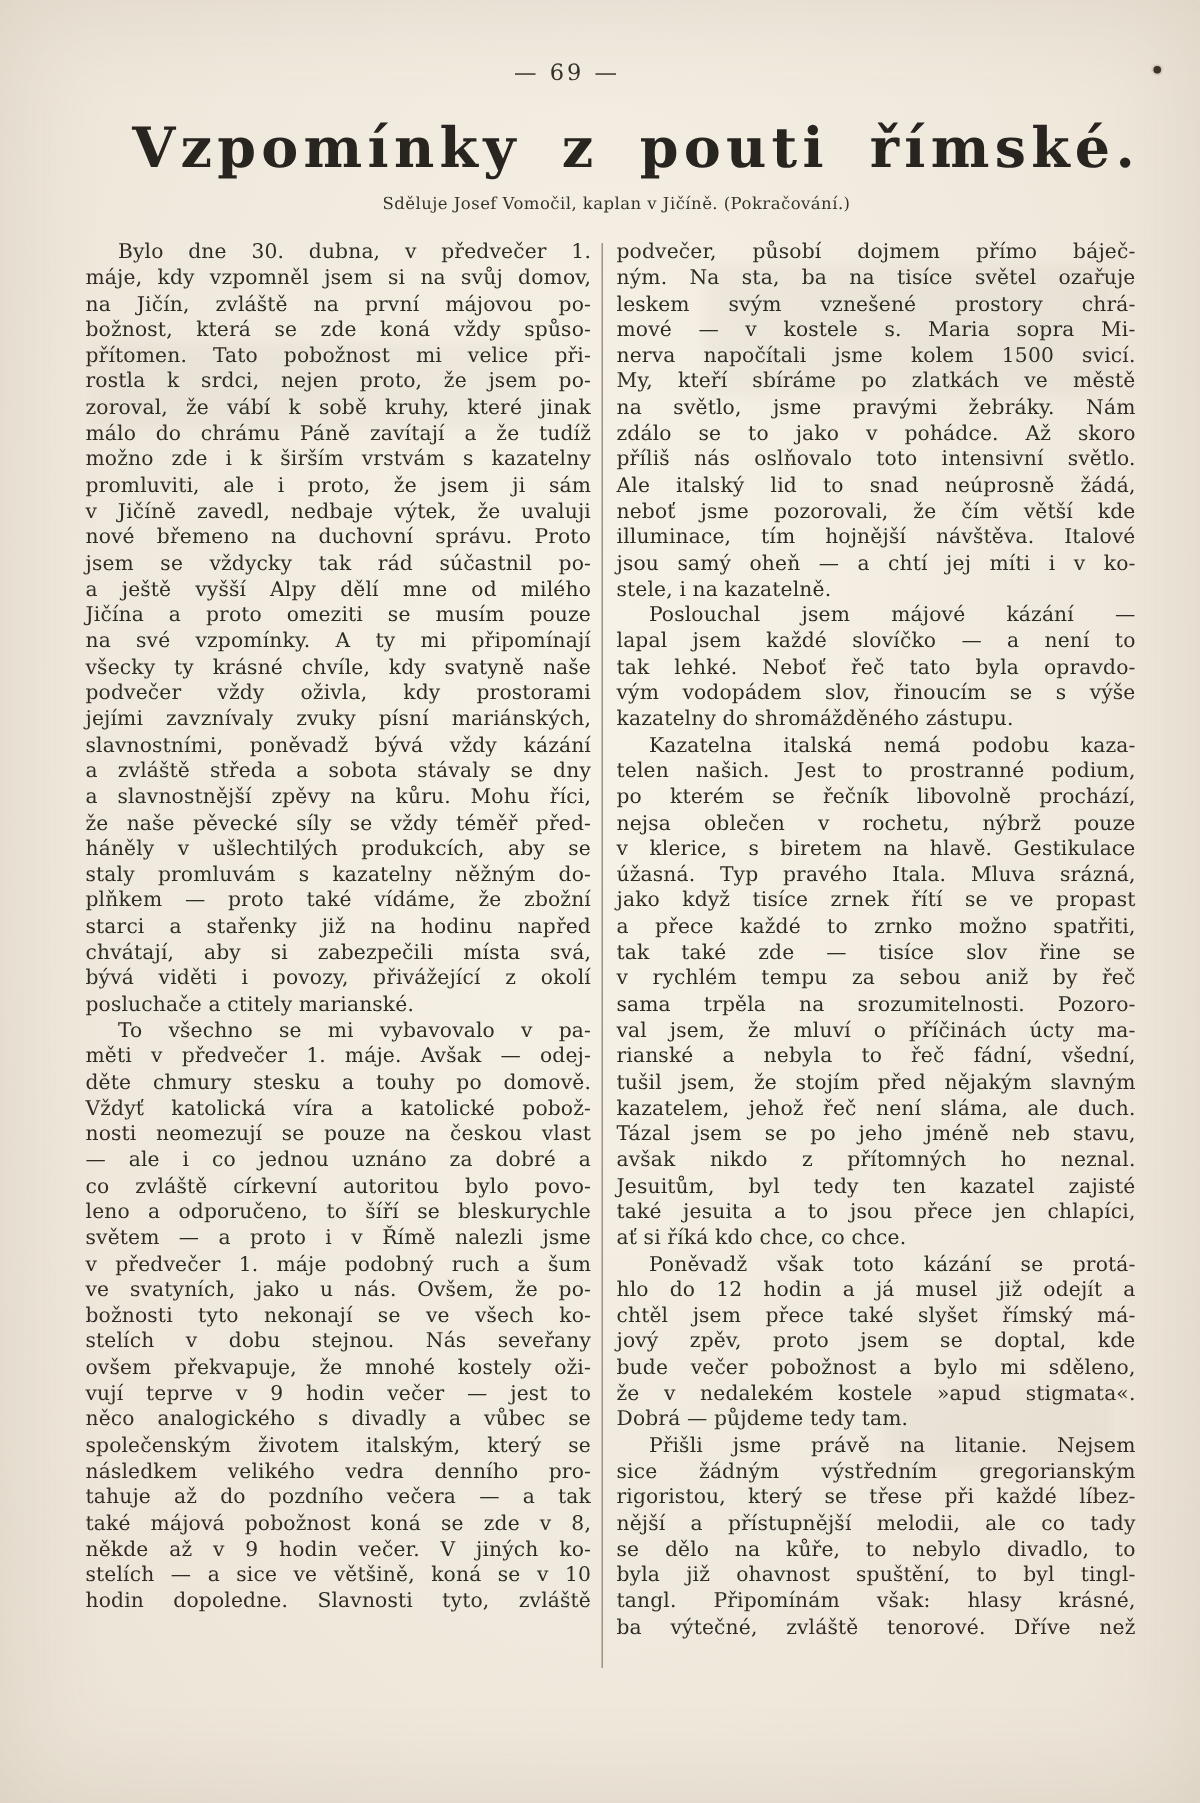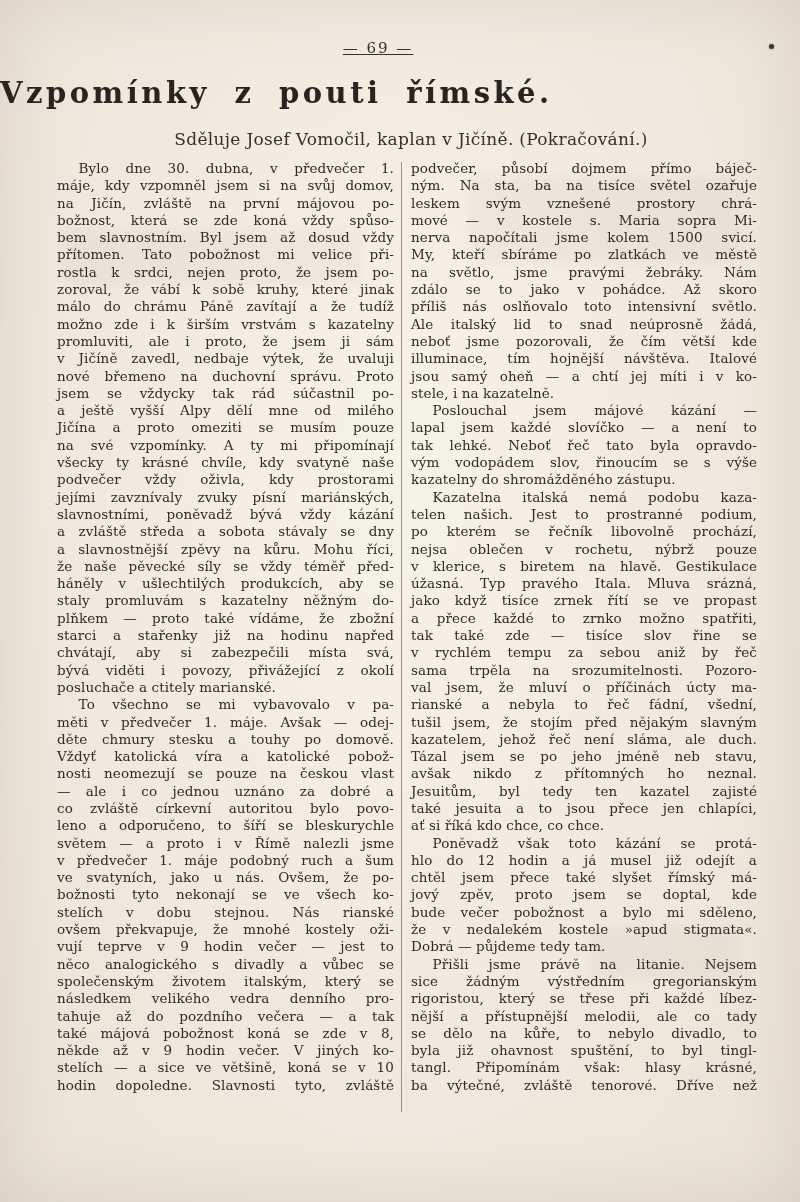--- a/index.html
+++ b/index.html
@@ -41,38 +41,37 @@
     border-radius: 50%;
     box-shadow: 0 0 2px rgba(61,52,44,0.6);
   }
   .pagenum {
     position: absolute;
     top: 39px; left: 0; right: 44px;
     text-align: center;
     font-size: 15px;
     letter-spacing: 2px;
     color: #35302a;
-    text-decoration: underline;
   }
   .title {
     position: absolute;
     top: 76px; left: 0; right: 40px;
     margin: 0;
-    text-align: left;
-    font-size: 29px;
+    text-align: right;
+    font-size: 37px;
     font-weight: 600;
     letter-spacing: 3.5px;
     word-spacing: 11px;
     color: #28241f;
   }
   .subtitle {
     position: absolute;
     top: 129px; left: 0; right: 25px;
     text-align: center;
-    font-size: 17px;
+    font-size: 11px;
     letter-spacing: 0.3px;
     color: #35302a;
     padding-left: 47px;
   }
   .colrule {
     position: absolute;
     left: 401px; top: 162px;
     width: 1px; height: 950px;
     background: var(--rule);
   }
@@ -111,21 +110,20 @@
 
   <div class="subtitle">Sděluje Josef Vomočil, kaplan v Jičíně. (Pokračování.)</div>
 
   <div class="colrule"></div>
 
   <div class="col col-left">
       <div class="line indent">Bylo dne 30. dubna, v předvečer 1.</div>
       <div class="line">máje, kdy vzpomněl jsem si na svůj domov,</div>
       <div class="line">na Jičín, zvláště na první májovou po-</div>
       <div class="line">božnost, která se zde koná vždy spůso-</div>
-      <div class="line">bem slavnostním. Byl jsem až dosud vždy</div>
       <div class="line">přítomen. Tato pobožnost mi velice při-</div>
       <div class="line">rostla k srdci, nejen proto, že jsem po-</div>
       <div class="line">zoroval, že vábí k sobě kruhy, které jinak</div>
       <div class="line">málo do chrámu Páně zavítají a že tudíž</div>
       <div class="line">možno zde i k širším vrstvám s kazatelny</div>
       <div class="line">promluviti, ale i proto, že jsem ji sám</div>
       <div class="line">v Jičíně zavedl, nedbaje výtek, že uvaluji</div>
       <div class="line">nové břemeno na duchovní správu. Proto</div>
       <div class="line">jsem se vždycky tak rád súčastnil po-</div>
       <div class="line">a ještě vyšší Alpy dělí mne od milého</div>
@@ -150,21 +148,21 @@
       <div class="line">děte chmury stesku a touhy po domově.</div>
       <div class="line">Vždyť katolická víra a katolické pobož-</div>
       <div class="line">nosti neomezují se pouze na českou vlast</div>
       <div class="line">— ale i co jednou uznáno za dobré a</div>
       <div class="line">co zvláště církevní autoritou bylo povo-</div>
       <div class="line">leno a odporučeno, to šíří se bleskurychle</div>
       <div class="line">světem — a proto i v Římě nalezli jsme</div>
       <div class="line">v předvečer 1. máje podobný ruch a šum</div>
       <div class="line">ve svatyních, jako u nás. Ovšem, že po-</div>
       <div class="line">božnosti tyto nekonají se ve všech ko-</div>
-      <div class="line">stelích v dobu stejnou. Nás rianské</div>
+      <div class="line">stelích v dobu stejnou. Nás seveřany</div>
       <div class="line">ovšem překvapuje, že mnohé kostely oži-</div>
       <div class="line">vují teprve v 9 hodin večer — jest to</div>
       <div class="line">něco analogického s divadly a vůbec se</div>
       <div class="line">společenským životem italským, který se</div>
       <div class="line">následkem velikého vedra denního pro-</div>
       <div class="line">tahuje až do pozdního večera — a tak</div>
       <div class="line">také májová pobožnost koná se zde v 8,</div>
       <div class="line">někde až v 9 hodin večer. V jiných ko-</div>
       <div class="line">stelích — a sice ve většině, koná se v 10</div>
       <div class="line">hodin dopoledne. Slavnosti tyto, zvláště</div>

